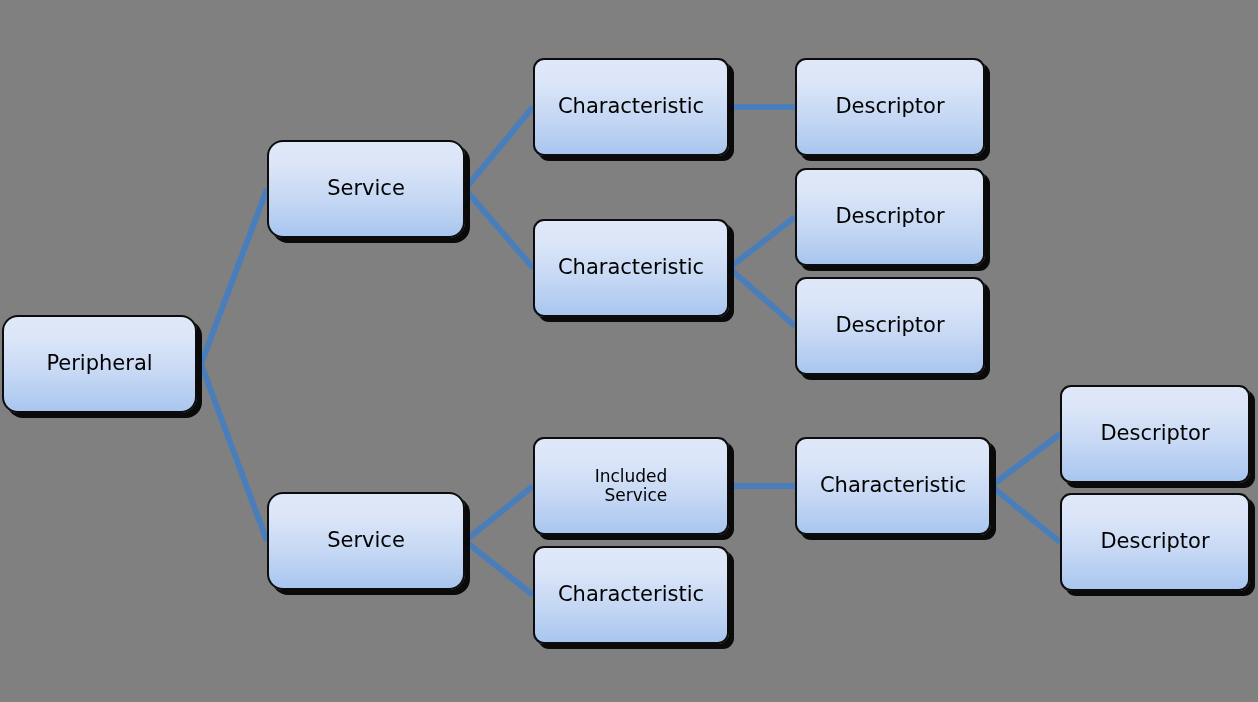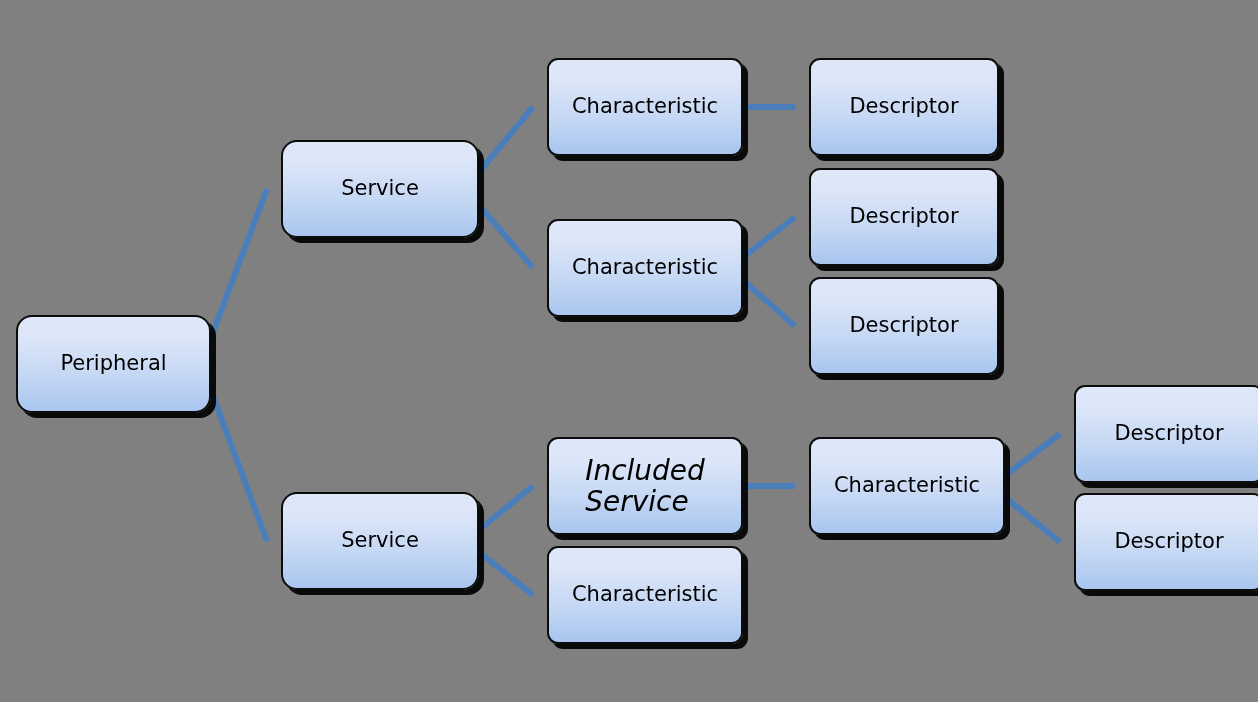--- a/index.html
+++ b/index.html
@@ -22,29 +22,28 @@
     width: 1258px;
     height: 702px;
     pointer-events: none;
   }
   .node {
     position: absolute;
     box-sizing: border-box;
     display: flex;
     align-items: center;
     justify-content: center;
-    text-align: left;
+    text-align: right;
     color: #000000;
     background: linear-gradient(to bottom, #dee8f9 0%, #dce6f8 22%, #c6d8f4 60%, #a9c6ef 100%);
     border: 2px solid #0c0c0c;
     box-shadow: 5px 5px 0px 0px rgba(0,0,0,0.92);
     line-height: 1.12;
     white-space: pre-line;
     user-select: none;
-    margin-left: 14px;
   }
   .r-lg { border-radius: 16px; }
   .r-sm { border-radius: 11px; }
 </style>
 </head>
 <body>
 
 <div id="canvas">
 
   <svg id="edge-layer" viewBox="0 0 1258 702" width="1258" height="702">
@@ -64,21 +63,21 @@
 
   <div id="node-layer">
       <div class="node r-lg" style="left: 2px; top: 315px; width: 195px; height: 98px; font-size: 21px;">Peripheral</div>
       <div class="node r-lg" style="left: 267px; top: 140px; width: 198px; height: 98px; font-size: 21px;">Service</div>
       <div class="node r-sm" style="left: 533px; top: 58px; width: 196px; height: 98px; font-size: 21px;">Characteristic</div>
       <div class="node r-sm" style="left: 533px; top: 219px; width: 196px; height: 98px; font-size: 21px;">Characteristic</div>
       <div class="node r-sm" style="left: 795px; top: 58px; width: 190px; height: 98px; font-size: 21px;">Descriptor</div>
       <div class="node r-sm" style="left: 795px; top: 168px; width: 190px; height: 98px; font-size: 21px;">Descriptor</div>
       <div class="node r-sm" style="left: 795px; top: 277px; width: 190px; height: 98px; font-size: 21px;">Descriptor</div>
       <div class="node r-lg" style="left: 267px; top: 492px; width: 198px; height: 98px; font-size: 21px;">Service</div>
-      <div class="node r-sm" style="left: 533px; top: 437px; width: 196px; height: 98px; font-size: 28px; font-style: italic;">Included
+      <div class="node r-sm" style="left: 533px; top: 437px; width: 196px; height: 98px; font-size: 17px;">Included
 Service</div>
       <div class="node r-sm" style="left: 533px; top: 546px; width: 196px; height: 98px; font-size: 21px;">Characteristic</div>
       <div class="node r-sm" style="left: 795px; top: 437px; width: 196px; height: 98px; font-size: 21px;">Characteristic</div>
       <div class="node r-sm" style="left: 1060px; top: 385px; width: 190px; height: 98px; font-size: 21px;">Descriptor</div>
       <div class="node r-sm" style="left: 1060px; top: 493px; width: 190px; height: 98px; font-size: 21px;">Descriptor</div>
     </div>
 
 </div>
 
 </body></html>

